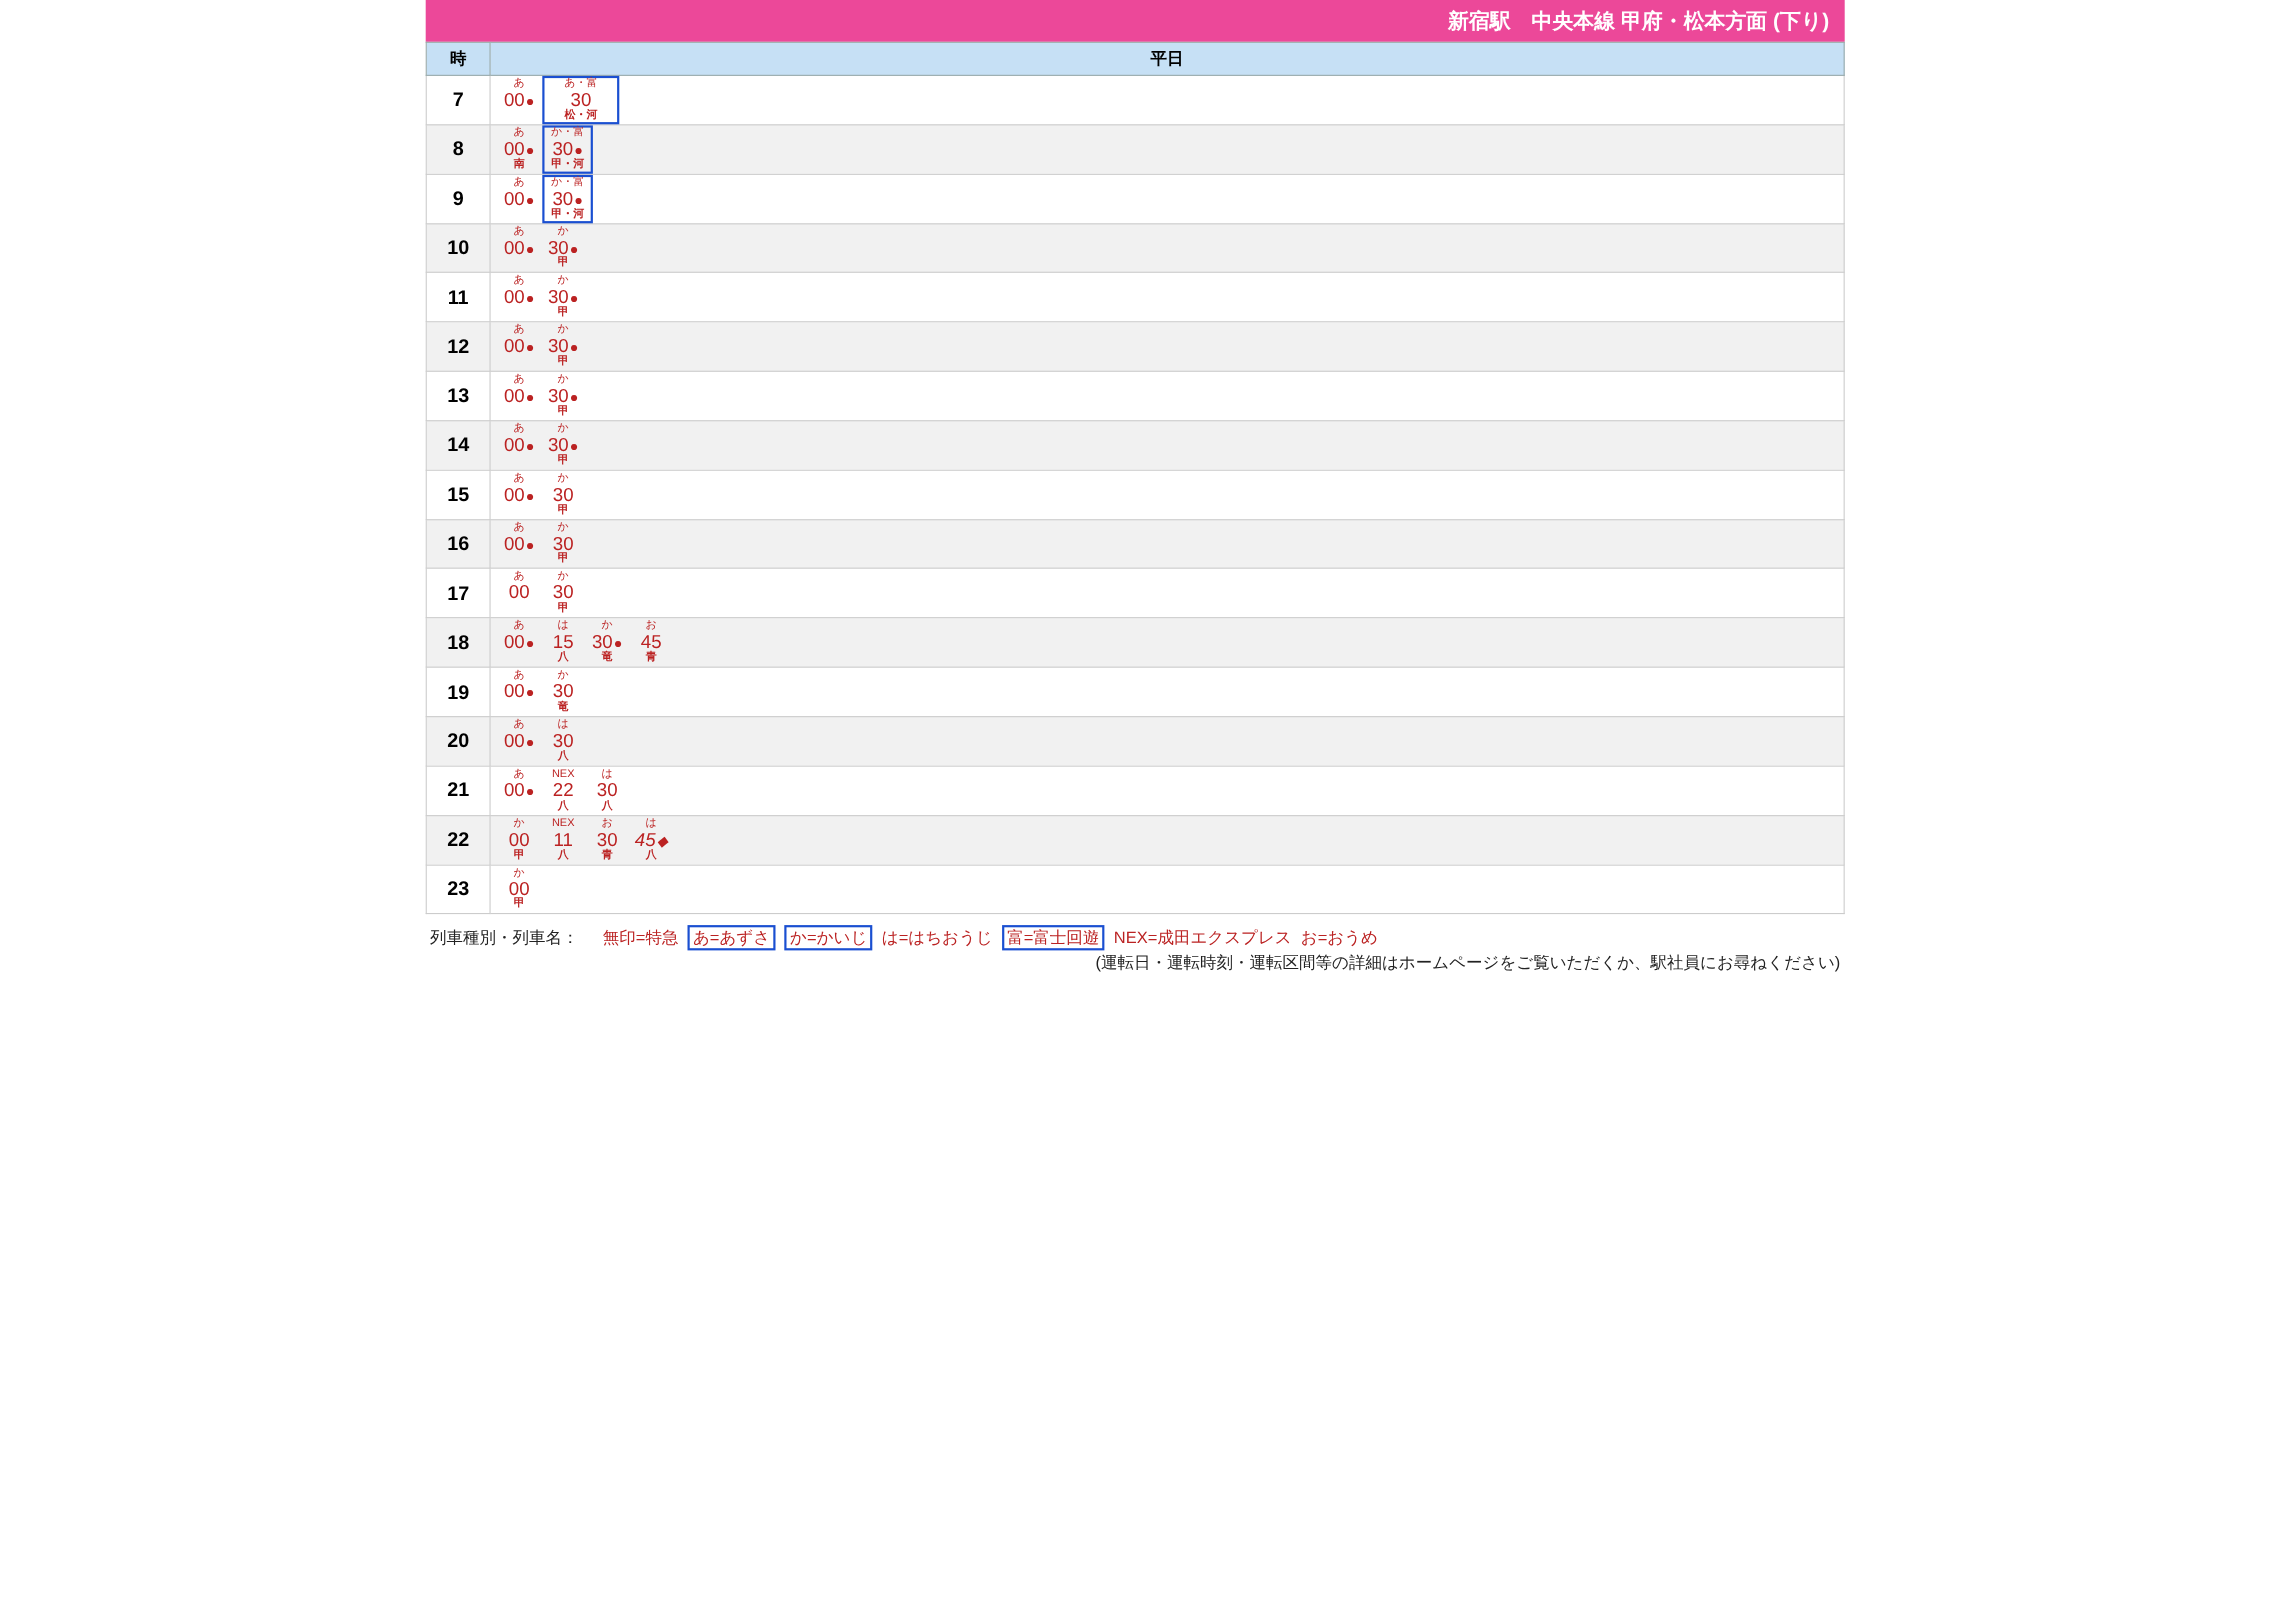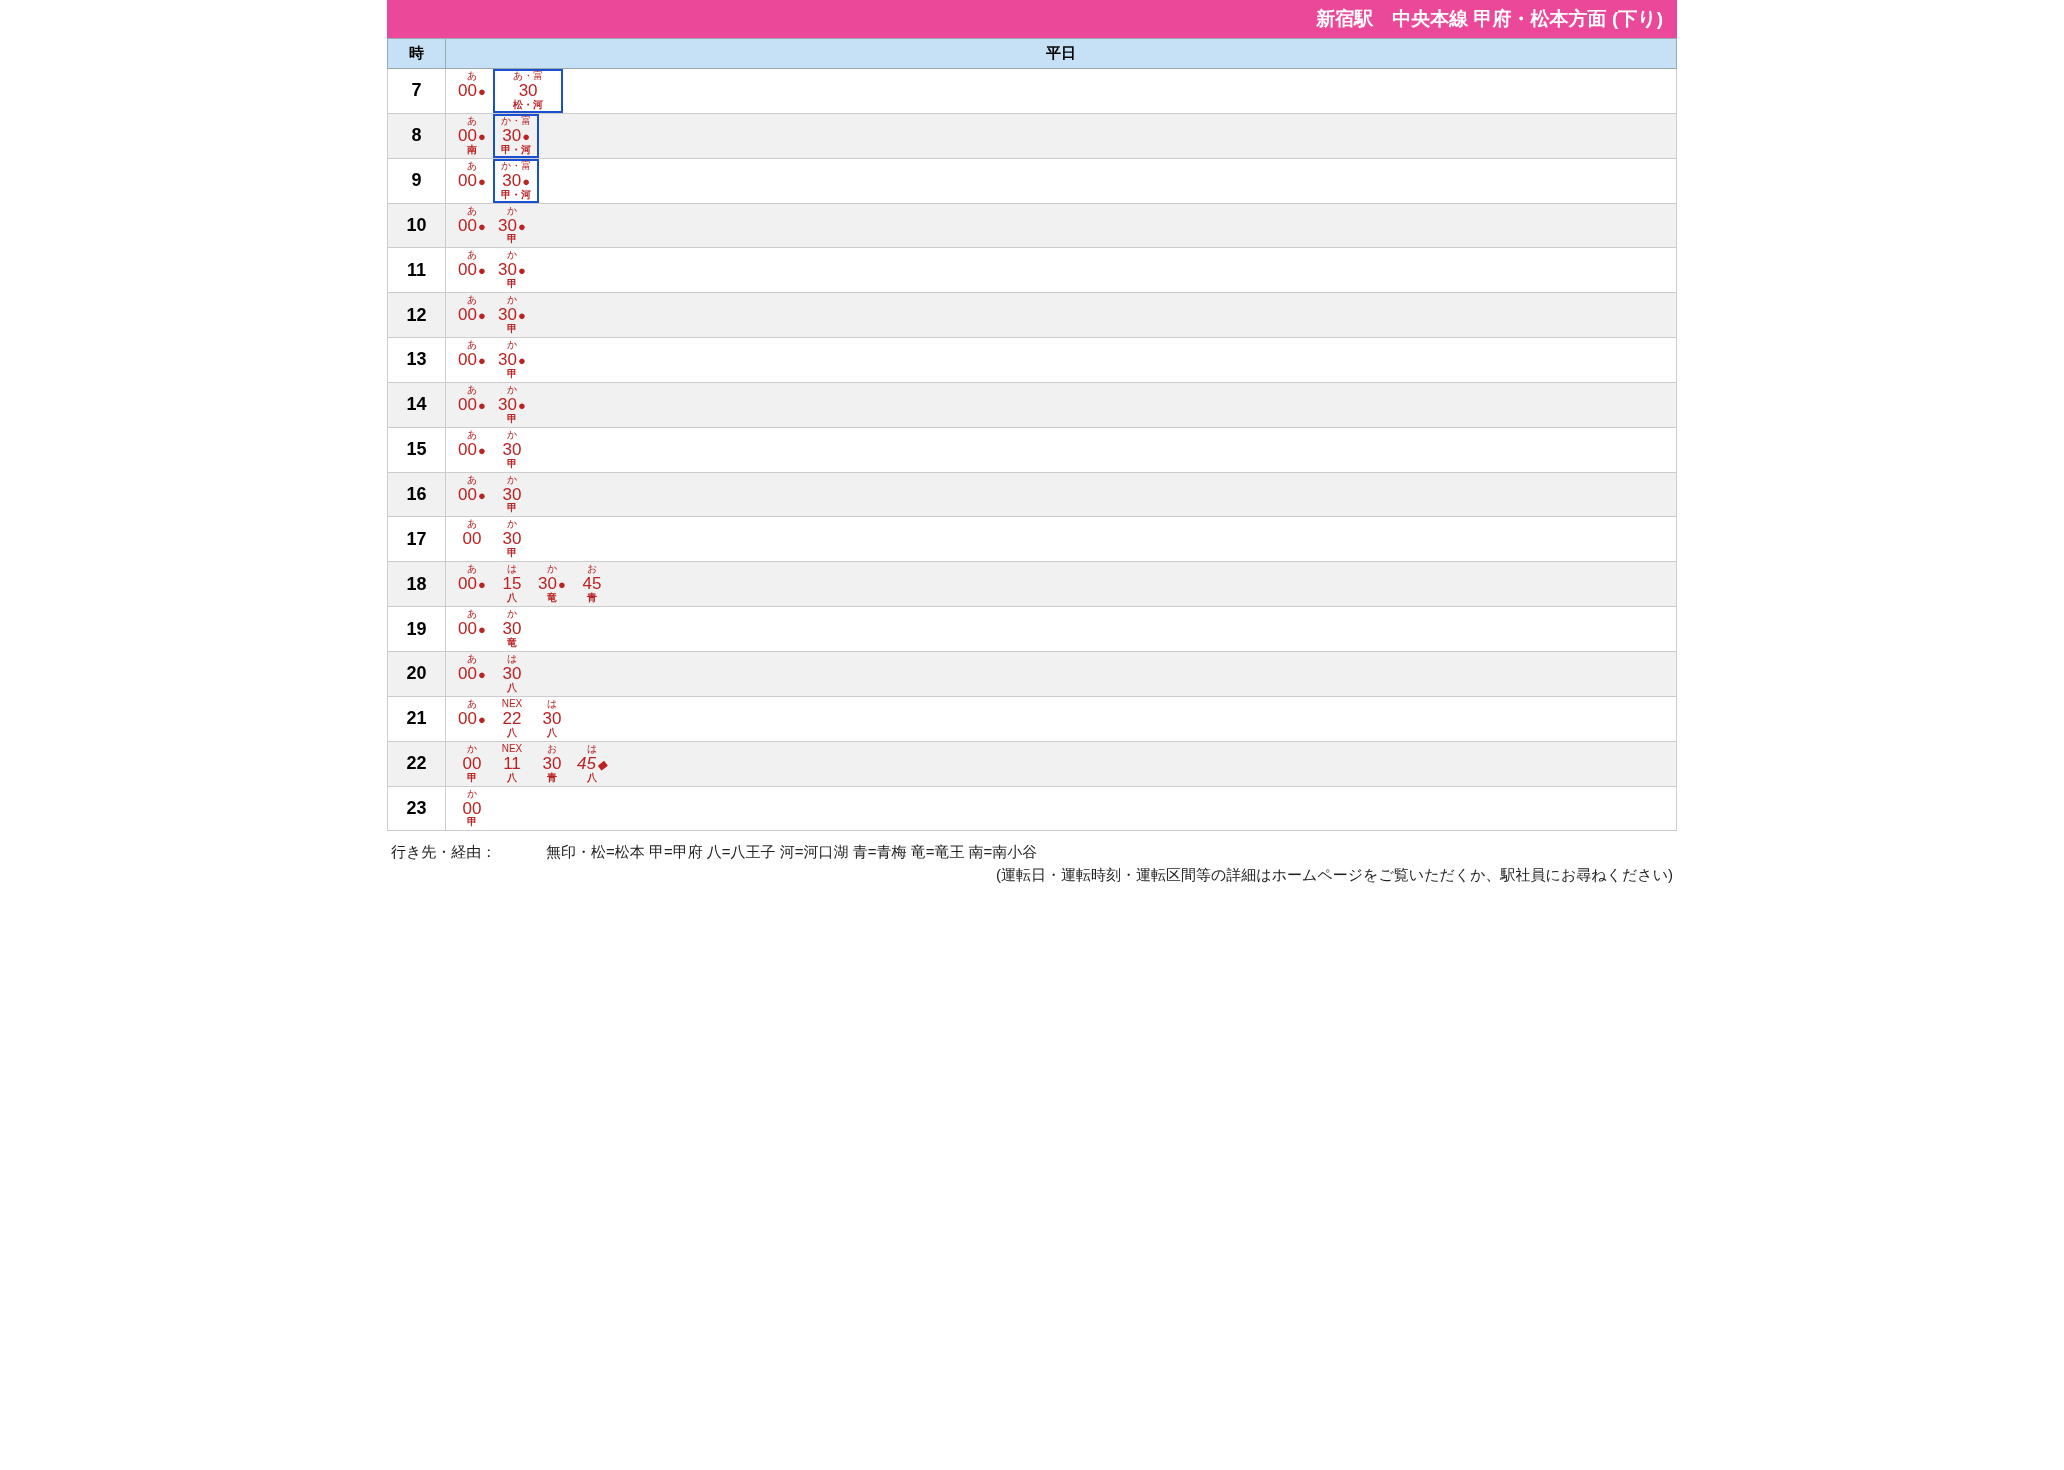--- a/index.html
+++ b/index.html
@@ -401,18 +401,18 @@
                 <div class="bot">甲</div>
               </div>
             </div>
           </td>
         </tr>
       </tbody>
   </table>
 
   <div class="legend">
     <div class="legend-row">
-      <div class="legend-label">行き先・経由：</div>
-      <div class="legend-text">無印・松=松本 甲=甲府 八=八王子 河=河口湖 青=青梅 竜=竜王 南=南小谷</div>
+      <div class="legend-label">列車種別・列車名：</div>
+      <div class="legend-text red" id="legend-train-types"><span class="lg-item">無印=特急</span> <span class="lg-item boxed">あ=あずさ</span> <span class="lg-item boxed">か=かいじ</span> <span class="lg-item">は=はちおうじ</span> <span class="lg-item boxed">富=富士回遊</span> <span class="lg-item">NEX=成田エクスプレス</span> <span class="lg-item">お=おうめ</span></div>
     </div>
     <div class="legend-note">(運転日・運転時刻・運転区間等の詳細はホームページをご覧いただくか、駅社員にお尋ねください)</div>
   </div>
 </div>
 
 </body></html>

